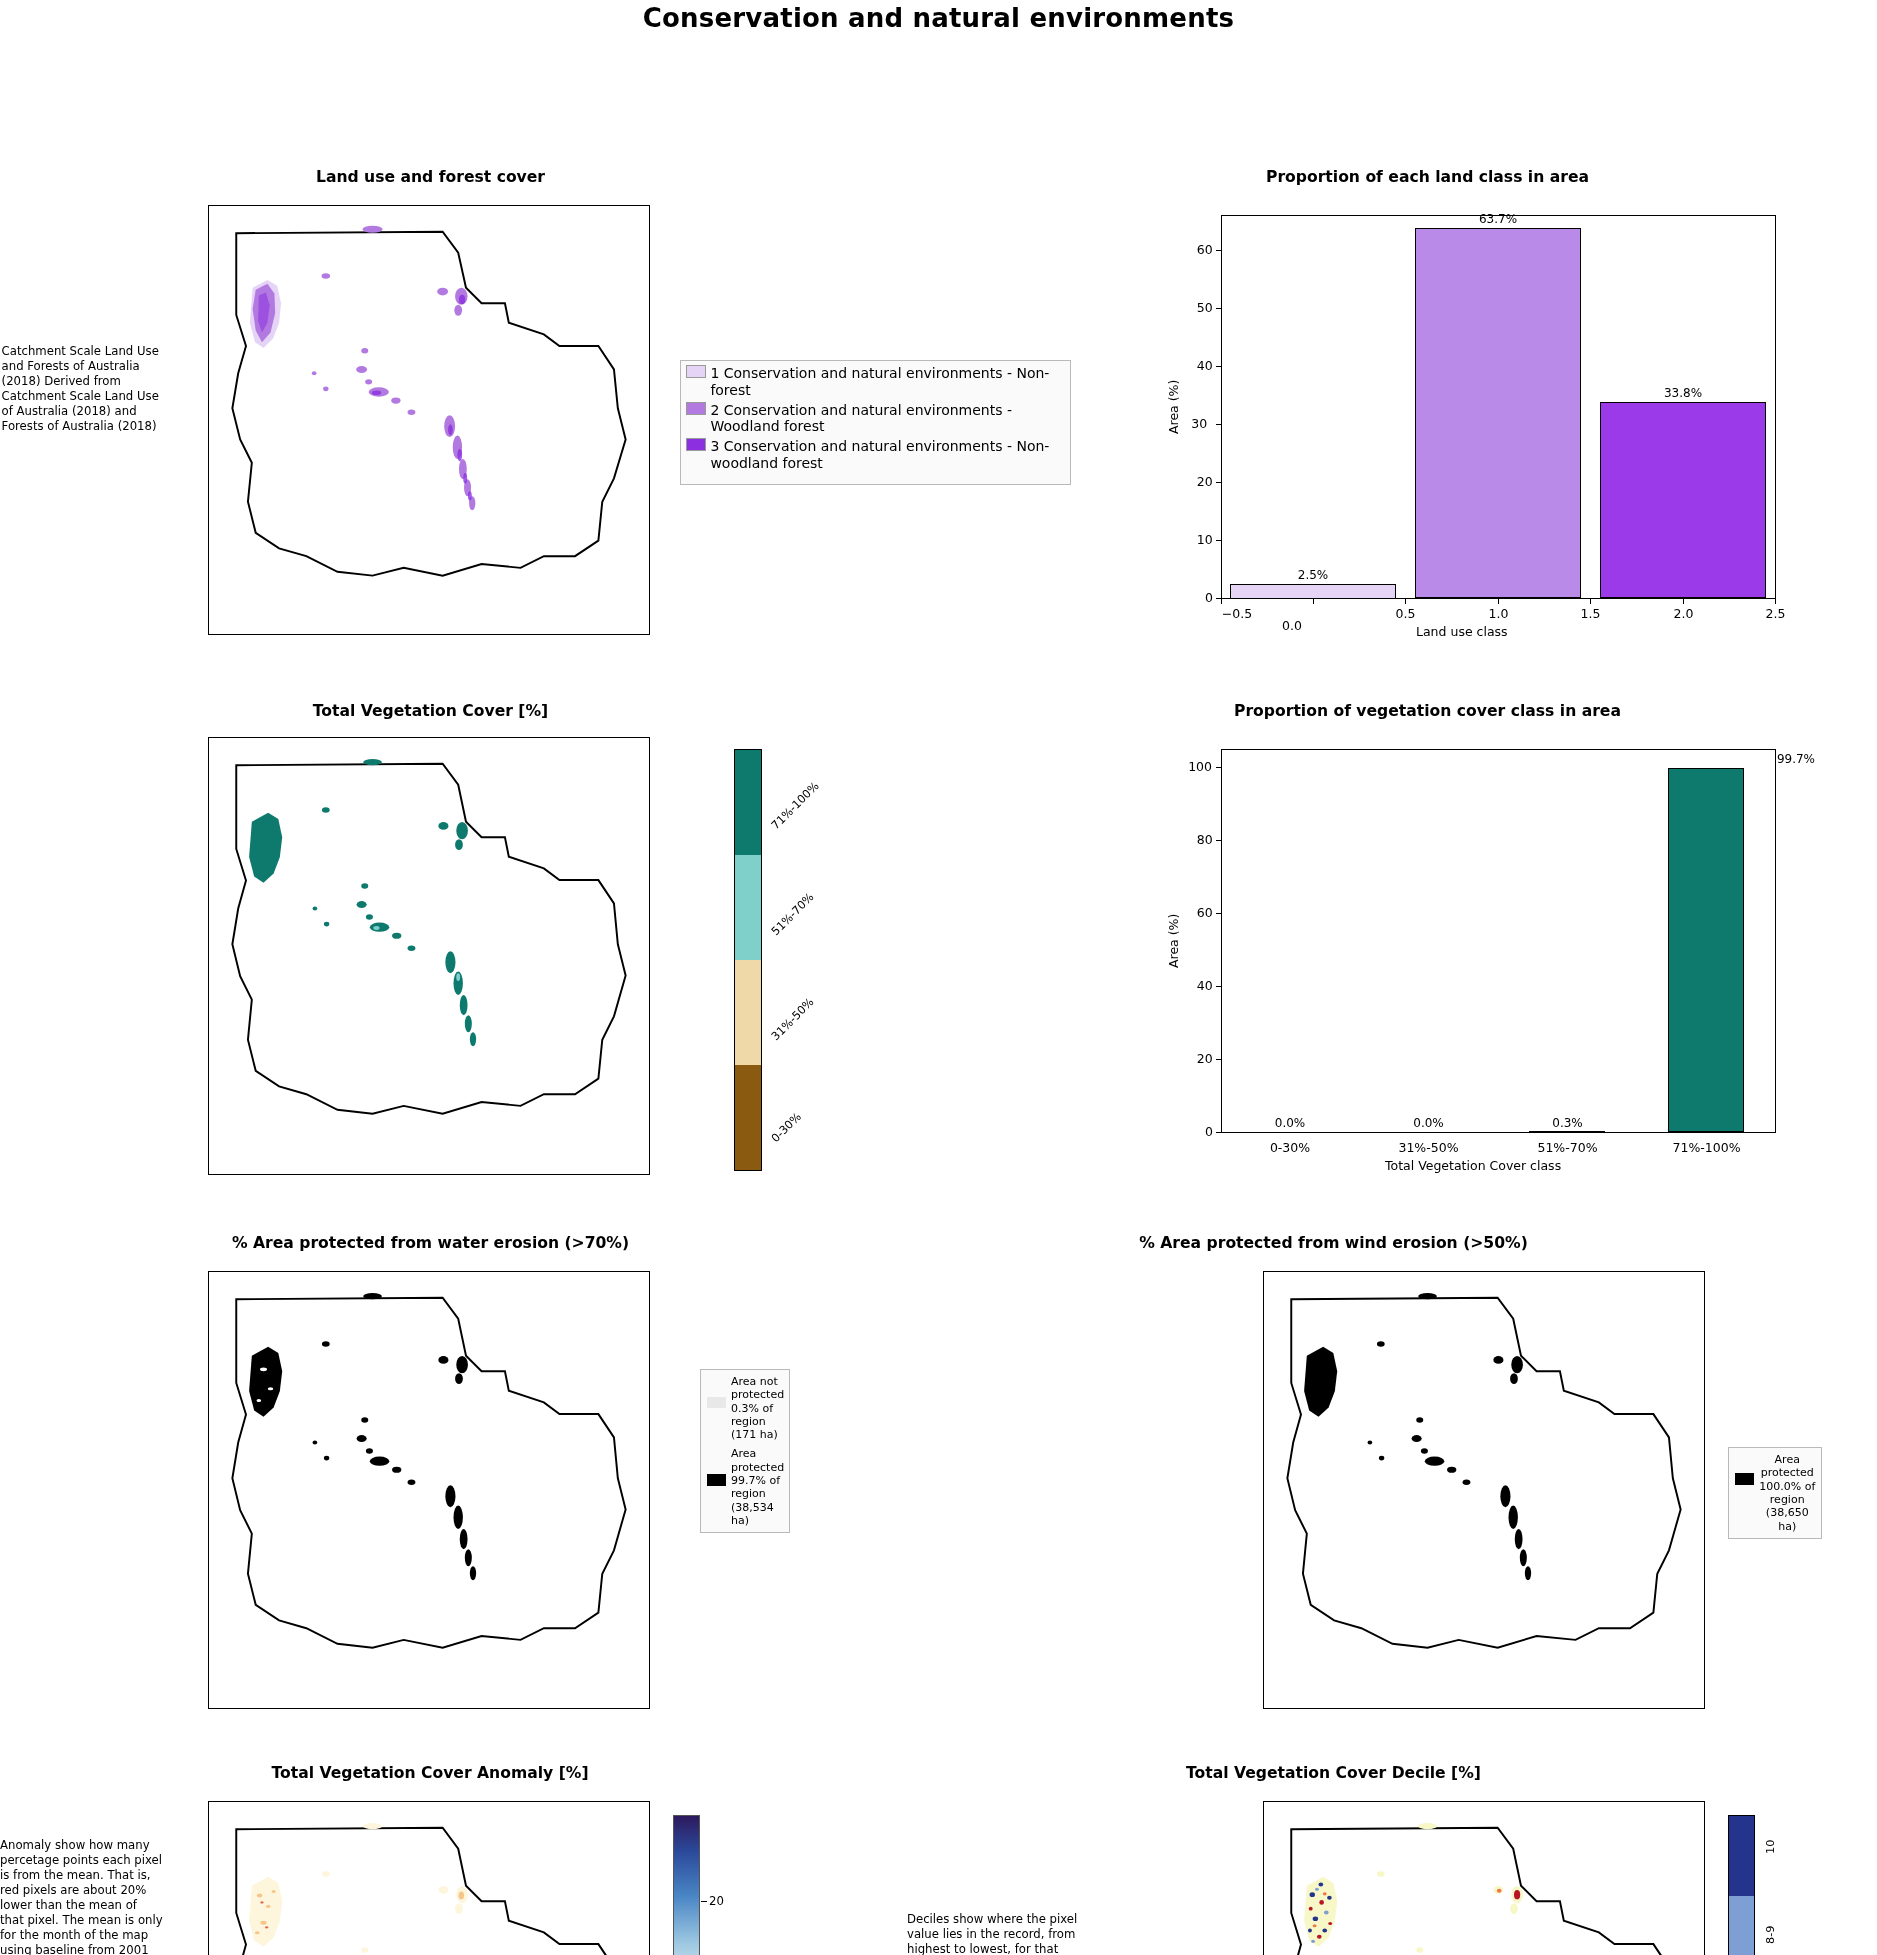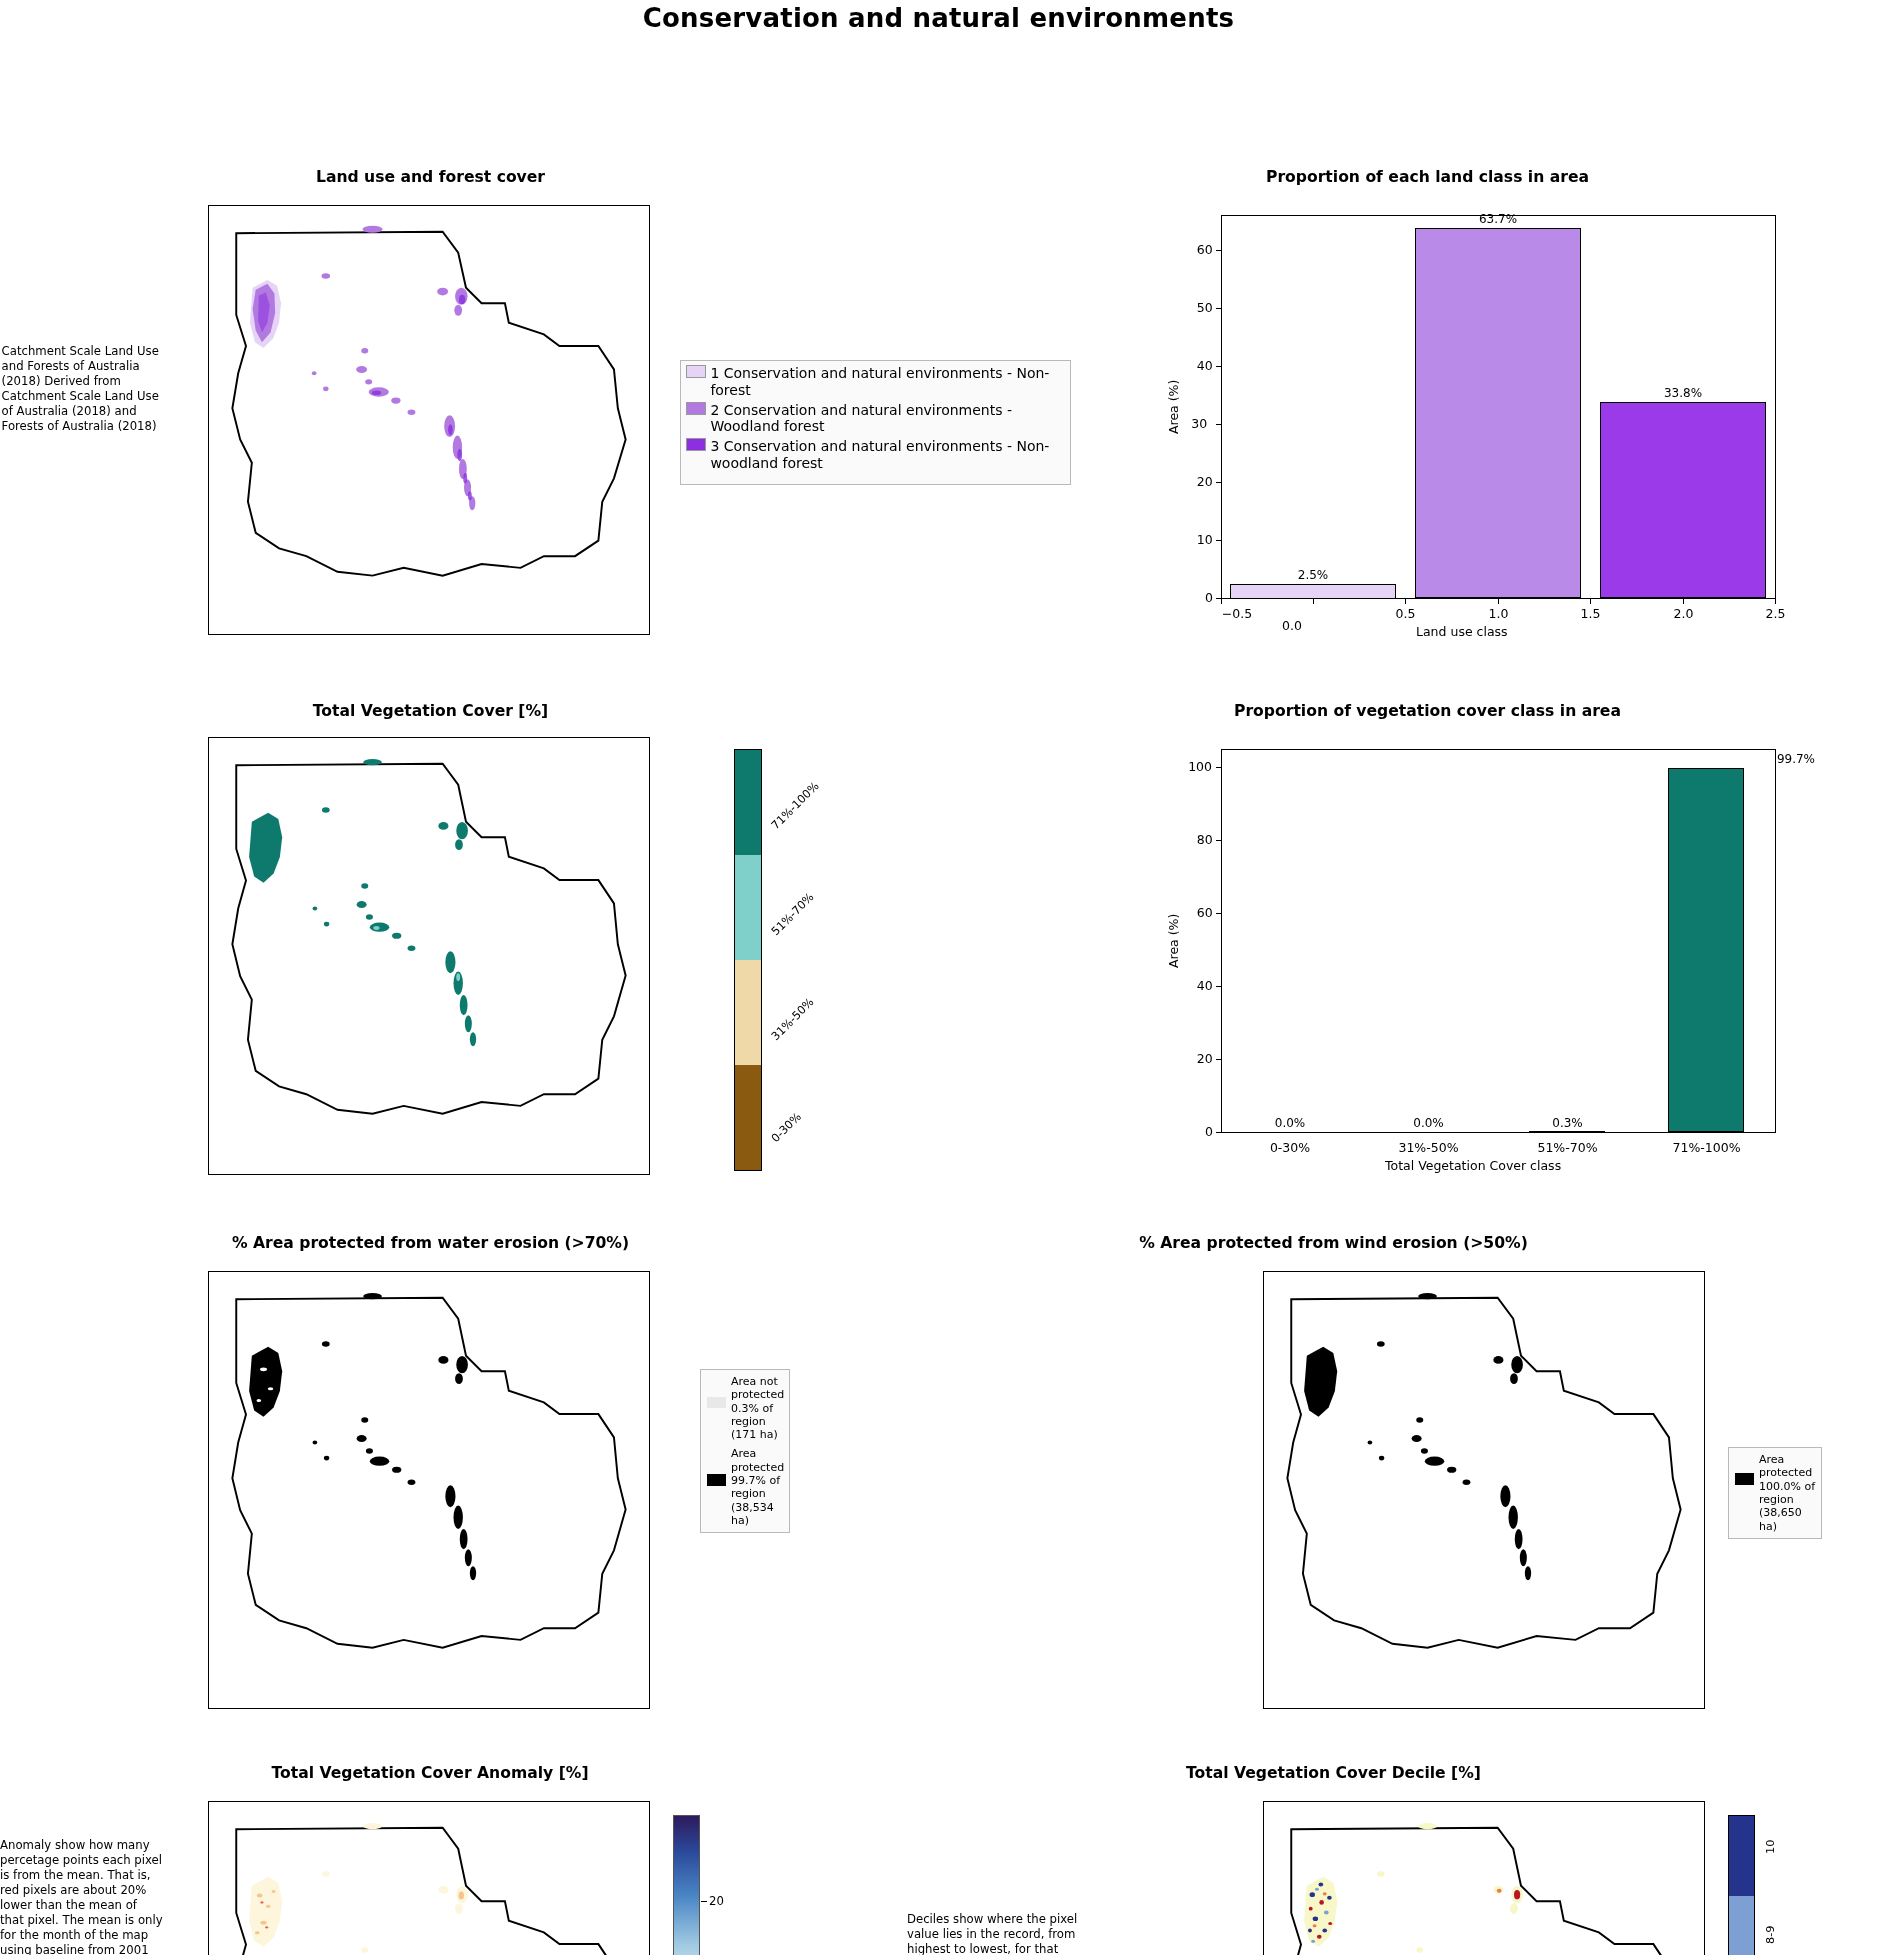--- a/index.html
+++ b/index.html
@@ -329,21 +329,21 @@
       <ellipse cx="640" cy="630" rx="12" ry="30"></ellipse>
       <ellipse cx="654" cy="686" rx="10" ry="26"></ellipse>
       <ellipse cx="666" cy="734" rx="9" ry="22"></ellipse>
       <ellipse cx="678" cy="774" rx="8" ry="18"></ellipse>
       <ellipse cx="302" cy="478" rx="7" ry="6"></ellipse>
       <ellipse cx="272" cy="438" rx="6" ry="5"></ellipse>
     </g>
   </svg>
 </div>
 
-<div class="legendbox2" style="left:1728px; top:1447px; width:94px;">
+<div class="legendbox2" style="left:1728px; top:1447px; width:94px;text-align:center;">
   <div class="legrow2" style="margin-bottom:0;">
     <span class="legswatch2" style="background:#000000; margin-top:20.3px;"></span>
     <span class="legtext2">Area protected 100.0% of region (38,650 ha)</span>
   </div>
 </div>
 
 <div class="panel" style="left:168px; top:1764px; width:524px;">
   <div class="panel-title">Total Vegetation Cover Anomaly [%]</div>
 </div>
 

